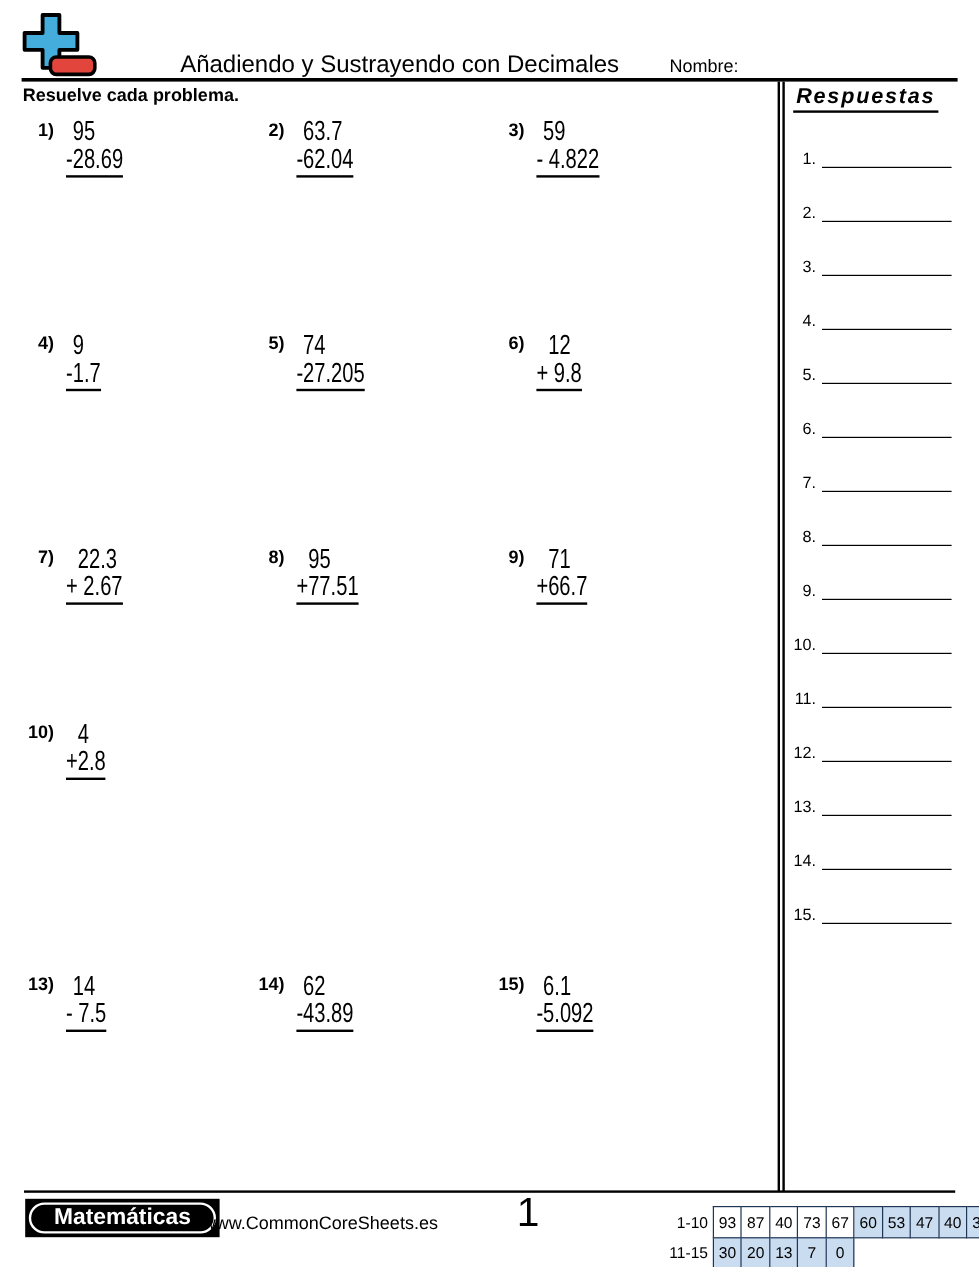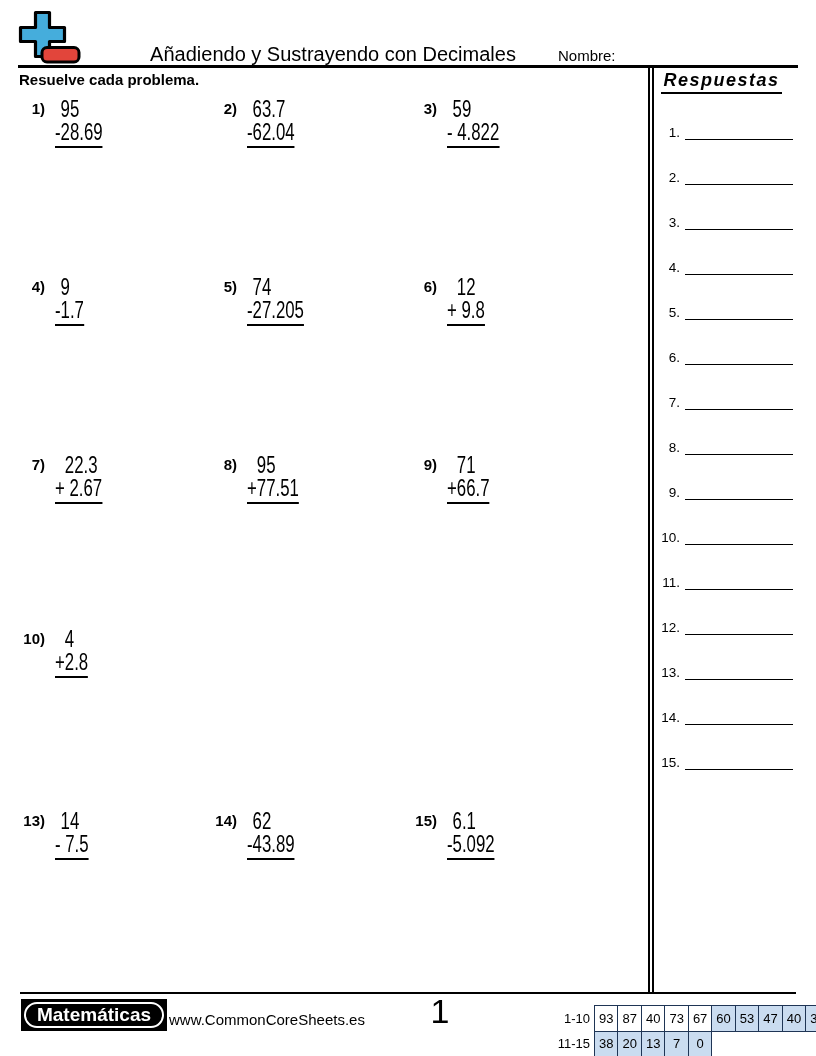--- a/index.html
+++ b/index.html
@@ -9,21 +9,21 @@
   
   .logo{position:absolute;left:18px;top:10px;}
   .page-title{position:absolute;left:133px;top:42px;width:400px;text-align:center;
               font-size:20px;line-height:24px;}
   .name-label{position:absolute;left:558px;top:47px;font-size:15px;}
   .header-rule{position:absolute;left:18px;right:18px;top:65px;border-top:3px solid #000;}
   .instruction{position:absolute;left:19px;top:71px;font-size:15px;font-weight:bold;}
 
   
   .problem{position:absolute;display:flex;align-items:flex-start;}
-  .r0{top:98px}.r1{top:276px}.r2{top:454px}.r3{top:628px}.r4{top:810px}
+  .r0{top:98px}.r1{top:276px}.r2{top:454px}.r3{top:600px}.r4{top:810px}
   .c0{left:19px}.c1{left:211px}.c2{left:411px}
   .pnum{flex:none;width:26px;text-align:right;font-weight:bold;font-size:15px;line-height:22px;}
   .op-stack{margin-left:10px;font-size:23px;line-height:23px;
             transform:scaleX(0.73);transform-origin:0 0;}
   .op-top,.op-bottom{display:block;width:max-content;white-space:pre;}
   .op-bottom{border-bottom:2px solid #000;padding-bottom:2px;}
   .ghost{visibility:hidden;}
 
   
   .separator{position:absolute;left:648px;top:68px;height:925px;width:2px;
@@ -33,21 +33,21 @@
                    border-bottom:2.5px solid #000;padding:0 2px 2px 2px;}
   .ans-row{position:absolute;left:652px;width:141px;height:16px;display:flex;align-items:flex-end;}
   .ans-num{flex:none;width:28px;text-align:right;font-size:13.5px;line-height:14px;}
   .ans-line{flex:1;margin-left:5px;border-bottom:1.6px solid #000;height:100%;}
   .a0{top:124px}.a1{top:169px}.a2{top:214px}.a3{top:259px}.a4{top:304px}
   .a5{top:349px}.a6{top:394px}.a7{top:439px}.a8{top:484px}.a9{top:529px}
   .a10{top:574px}.a11{top:619px}.a12{top:664px}.a13{top:709px}.a14{top:754px}
 
   
   .footer-rule{position:absolute;left:20px;right:20px;top:992px;border-top:2.5px solid #000;}
-  .badge{position:absolute;left:21px;top:999px;width:146px;height:32px;background:#000;}
+  .badge{position:absolute;left:21px;top:999px;width:146px;height:32px;background:#000;padding-left:16px;}
   .badge-pill{position:absolute;inset:3px;border:2.5px solid #fff;border-radius:99px;
               display:flex;align-items:center;justify-content:center;
               color:#fff;font-weight:bold;font-size:19px;white-space:nowrap;}
   .site{position:absolute;left:169px;top:1011px;font-size:15px;}
   .pagenum{position:absolute;left:395px;top:992px;width:90px;text-align:center;font-size:34px;}
   .score{position:absolute;left:544px;top:993px;border-collapse:collapse;margin-top:12px;}
   .score th{border:none;font-weight:normal;font-size:13px;text-align:right;
             padding:0 4px 0 0;min-width:46px;}
   .score td{border:1.6px solid var(--table-border,#1f3555);width:21px;height:16.5px;
             text-align:center;font-size:13px;padding:4px;background:#fff;}
@@ -241,21 +241,21 @@
       <td>73</td>
       <td>67</td>
       <td class="blue">60</td>
       <td class="blue">53</td>
       <td class="blue">47</td>
       <td class="blue">40</td>
       <td class="blue">33</td>
     </tr>
     <tr>
       <th>11-15</th>
-      <td class="blue">38</td>
+      <td class="blue">30</td>
       <td class="blue">20</td>
       <td class="blue">13</td>
       <td class="blue">7</td>
       <td class="blue">0</td>
     </tr>
   </tbody>
     </table>
 
 </div>
 

